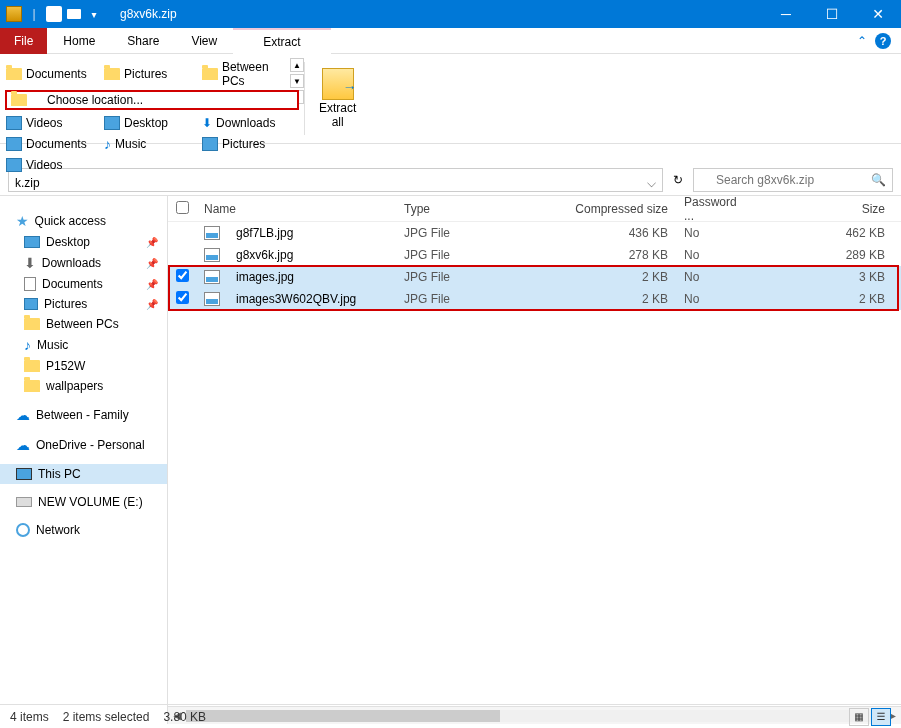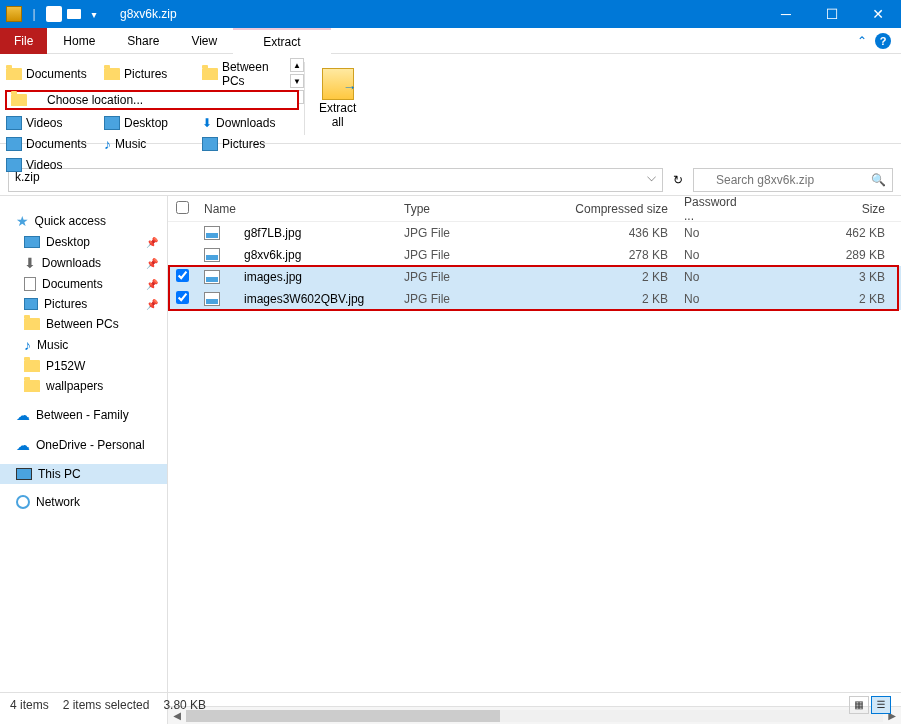--- a/index.html
+++ b/index.html
@@ -31,21 +31,21 @@
 .gallery-scroll span { width:14px; height:14px; border:1px solid #ccc; font-size:8px; display:flex; align-items:center; justify-content:center; cursor:pointer; }
 
 .choose-loc { position:absolute; top:90px; left:5px; width:294px; height:20px; border:2px solid #d00000; display:flex; align-items:center; gap:8px; padding:0 4px; font-size:12px; z-index:10; background:#fff; }
 
 .ribbon-sep { width:1px; background:#e0e0e0; margin:8px 4px; }
 .extract-all { display:flex; flex-direction:column; align-items:center; justify-content:center; padding:4px 10px; font-size:12px; cursor:pointer; gap:2px; }
 .extract-all-icon { width:32px; height:32px; background:linear-gradient(#ffe9a0,#ffc840); border:1px solid #d0a020; position:relative; }
 .extract-all-icon::after { content:"→"; position:absolute; right:-4px; top:8px; font-size:14px; color:#0078d7; }
 
 .navbar { height:32px; display:flex; align-items:center; gap:4px; padding:0 8px; border-bottom:1px solid #e0e0e0; font-size:12px; margin-top:20px; }
-.addr-box { flex:1; height:24px; border:1px solid #ccc; display:flex; align-items:flex-start; padding:1px 6px; }
+.addr-box { flex:1; height:24px; border:1px solid #ccc; display:flex; align-items:flex-end; padding:1px 6px; }
 .addr-box .dd { margin-left:auto; color:#666; }
 .refresh { width:22px; height:22px; display:flex; align-items:center; justify-content:center; cursor:pointer; }
 .search-box { width:200px; height:24px; border:1px solid #ccc; display:flex; align-items:center; padding:0 22px; color:#888; position:relative; }
 .search-box input { border:none; outline:none; width:100%; font-size:12px; }
 .search-box .mag { position:absolute; right:6px; color:#666; }
 
 .content { display:flex; height:calc(100% - 200px); }
 .sidebar { width:168px; border-right:1px solid #e0e0e0; overflow-y:auto; padding:6px 0; font-size:12px; }
 .side-item { display:flex; align-items:center; gap:6px; padding:3px 8px 3px 24px; cursor:pointer; position:relative; }
 .side-item.header { padding-left:16px; margin-top:8px; }
@@ -71,36 +71,36 @@
 .c-comp { width:130px; text-align:right; }
 .c-pass { width:80px; }
 .c-size { flex:1; text-align:right; padding-right:16px !important; }
 
 .files { position:relative; }
 .file-row { display:flex; height:22px; align-items:center; font-size:12px; }
 .file-row.sel { background:#d0e7f8; }
 .file-row .cell { padding:0 8px; }
 .chk { width:28px; text-align:center; }
 .chk input { width:13px; height:13px; }
-.fname { width:200px; display:flex; align-items:center; gap:24px; }
+.fname { width:200px; display:flex; align-items:center; gap:16px; }
 .img-icon { width:16px; height:14px; background:#fff; border:1px solid #888; position:relative; }
 .img-icon::after { content:""; position:absolute; bottom:1px; left:1px; right:1px; height:5px; background:#4aa3df; }
 .ftype { width:150px; color:#555; }
 .fcomp { width:130px; text-align:right; color:#555; }
 .fpass { width:80px; color:#555; }
 .fsize { flex:1; text-align:right; padding-right:16px !important; color:#555; }
 
 .sel-overlay { position:absolute; left:0; right:2px; border:2px solid #d00000; pointer-events:none; }
 
 .hscroll { height:18px; border-top:1px solid #e0e0e0; display:flex; align-items:center; background:#f5f5f5; }
 .hscroll .arrow { width:18px; text-align:center; font-size:10px; color:#666; cursor:pointer; }
 .hscroll .track { flex:1; height:12px; background:#f0f0f0; position:relative; }
 .hscroll .thumb { position:absolute; left:0; width:45%; height:100%; background:#ccc; }
 
-.statusbar { position:absolute; bottom:12px; left:0; right:0; height:24px; border-top:1px solid #e0e0e0; display:flex; align-items:center; font-size:12px; padding:0 10px; gap:14px; color:#333; }
+.statusbar { position:absolute; bottom:0; left:0; right:0; height:24px; border-top:1px solid #e0e0e0; display:flex; align-items:center; font-size:12px; padding:0 10px; gap:14px; color:#333; }
 .statusbar .views { margin-left:auto; display:flex; gap:2px; }
 .statusbar .view-btn { width:20px; height:18px; border:1px solid #ccc; display:flex; align-items:center; justify-content:center; font-size:10px; cursor:pointer; }
 .statusbar .view-btn.active { background:#d0e7f8; border-color:#0078d7; }
 </style>
 </head>
 <body>
 
 <div class="titlebar">
   <div class="qat">
     <div class="qat-icon">
@@ -266,20 +266,24 @@
       <span class="cloud">☁</span>
       <span>Between - Family</span>
     </div>
     <div class="side-item header">
       <span class="cloud">☁</span>
       <span>OneDrive - Personal</span>
     </div>
     <div class="side-item header sel">
       <div class="pc-icon"></div>
       <span>This PC</span>
+    </div>
+    <div class="side-item header">
+      <div class="drive-icon"></div>
+      <span>NEW VOLUME (E:)</span>
     </div>
     <div class="side-item header">
       <div class="net-icon"></div>
       <span>Network</span>
     </div>
   </div>
 
   <div class="main">
     <div class="col-headers">
       <div class="c-check"><input type="checkbox" style=""></div>

